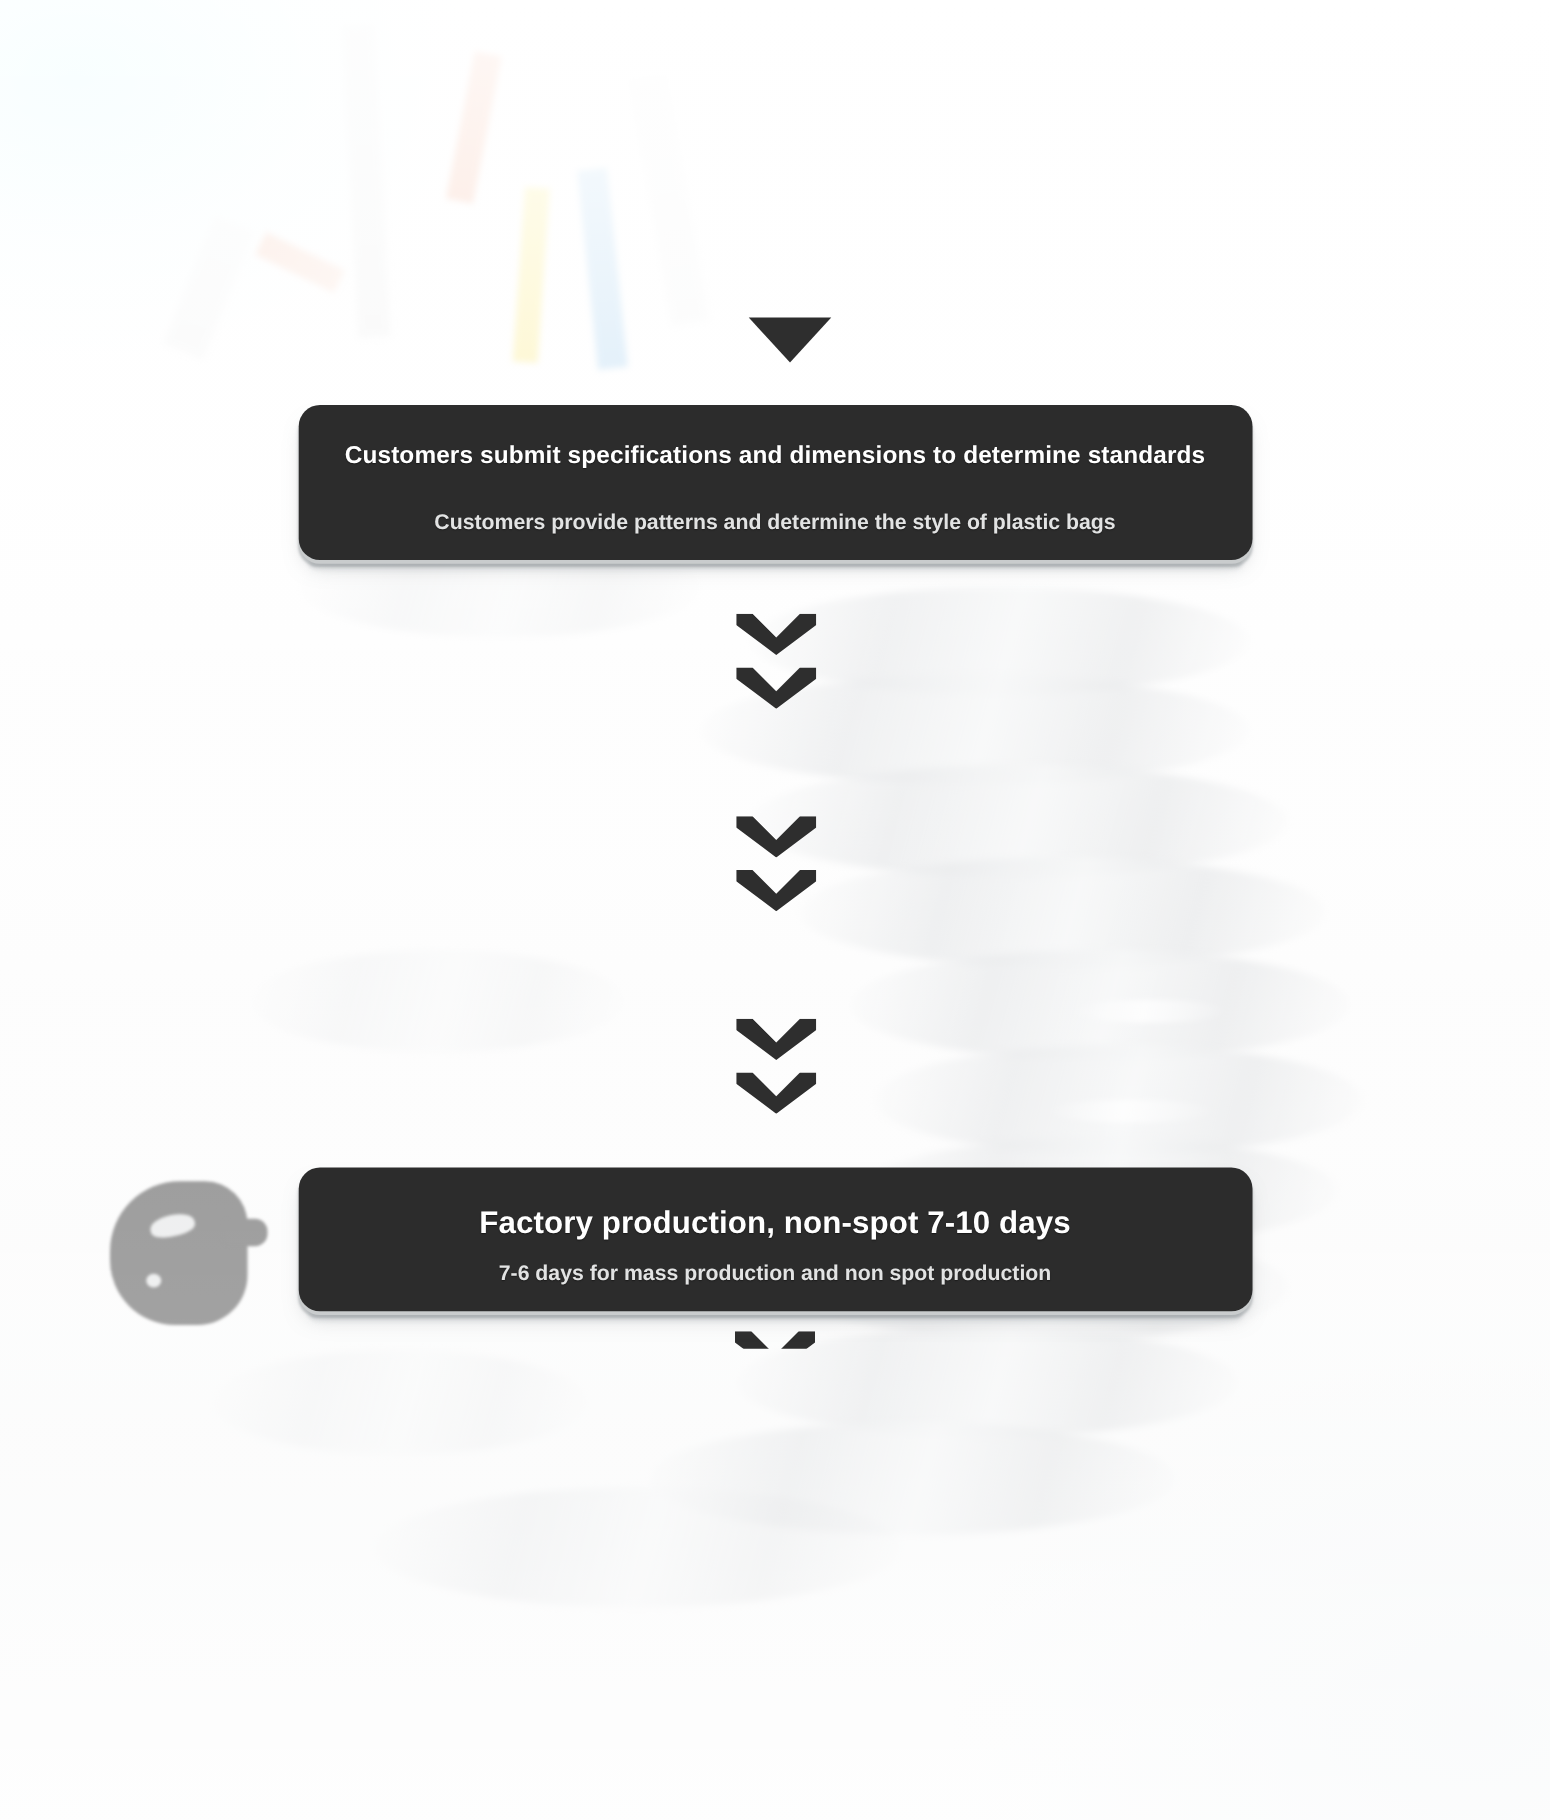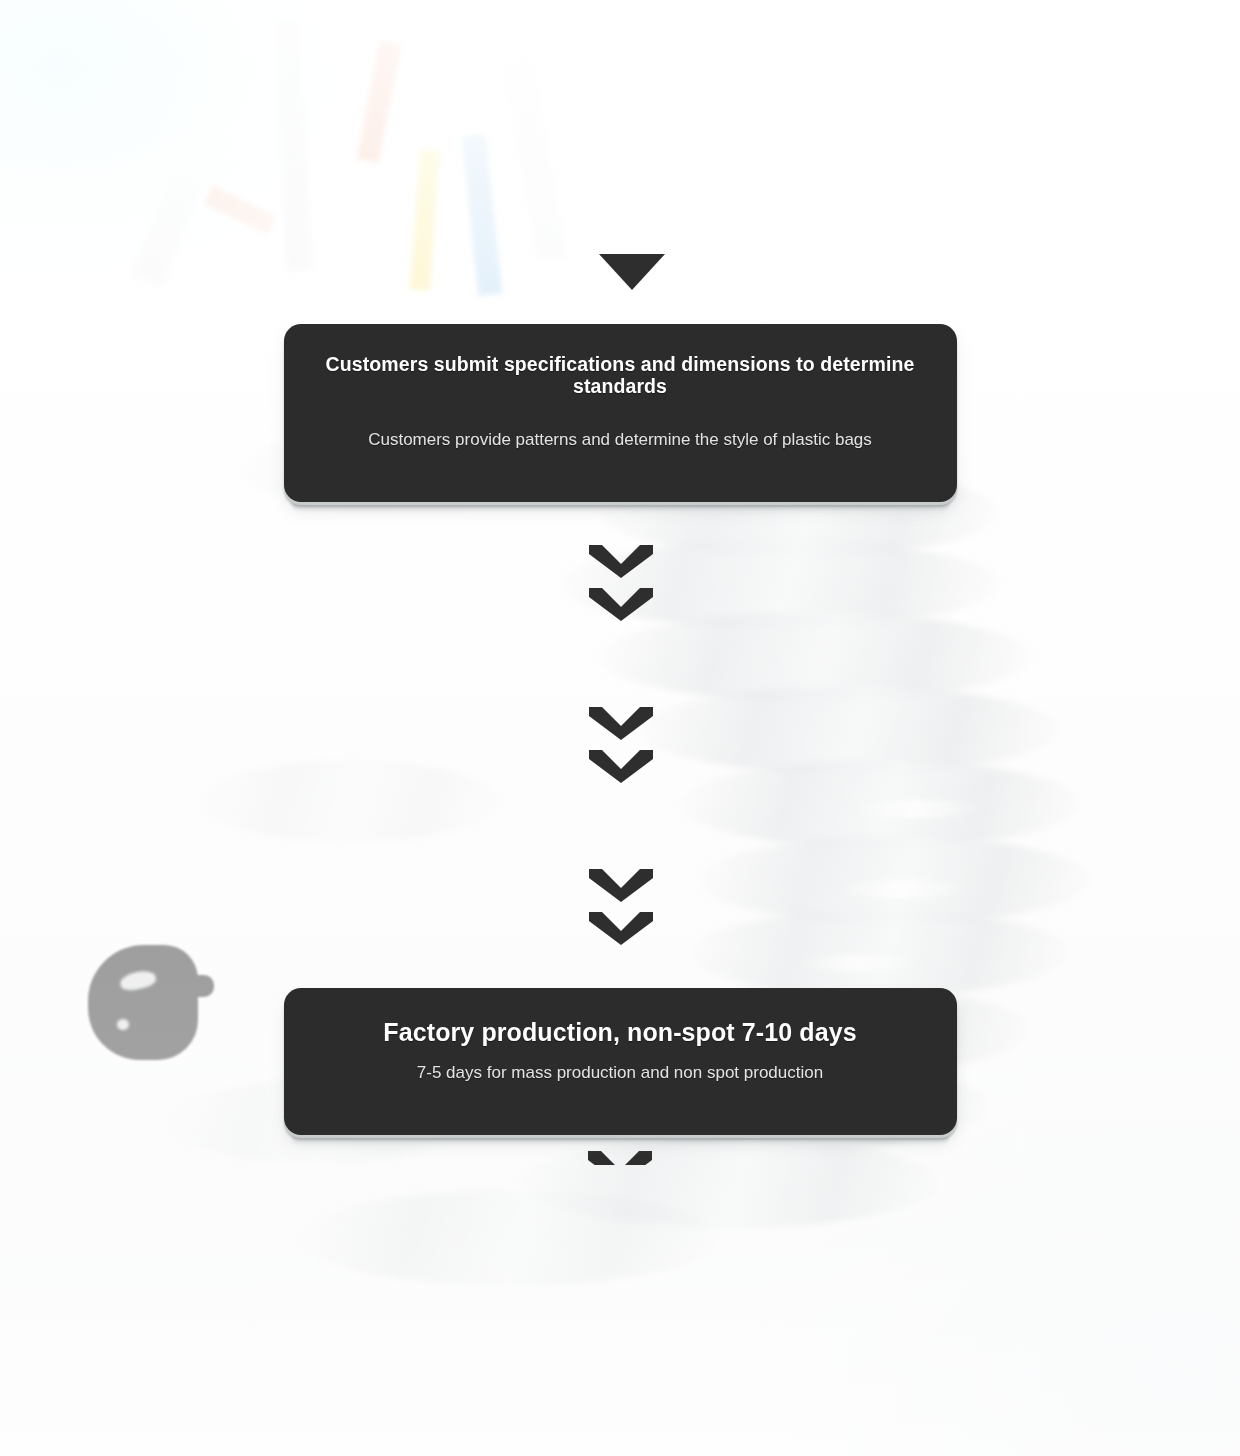--- a/index.html
+++ b/index.html
@@ -105,25 +105,25 @@
   }
   .chev svg { display: block; }
 
   
   .card-wrap {
     display: flex;
     justify-content: center;
   }
   .card {
     position: relative;
-    width: 673px;
+    width: 763px;
     background: #2c2c2c;
     border-radius: 17px;
     box-sizing: border-box;
-    padding: 30px 34px 52px 34px;
+    padding: 30px 34px 20px 34px;
     text-align: center;
     box-shadow:
       0 3px 0 0 #c9cccd,
       0 5px 2px 0 rgba(150,155,158,0.55),
       0 10px 18px -6px rgba(120,125,130,0.35);
   }
   .card::after {
     content: "";
     position: absolute;
     left: 8px;
@@ -144,21 +144,21 @@
     letter-spacing: 0.1px;
     margin: 0 0 10px 0;
     text-shadow: 0 1px 1px rgba(0,0,0,0.45);
   }
   .card.big .card-title {
     font-size: 25px;
     line-height: 1.15;
   }
   .card-sub {
     color: #e2e3e3;
-    font-weight: normal;
+    font-weight: bold;
     font-size: 17px;
     line-height: 1.2;
     margin: 0;
     padding-top: 22px;
     text-shadow: 0 1px 1px rgba(0,0,0,0.4);
   }
   .card.big .card-sub {
     font-size: 17px;
     padding-top: 6px;
   }
@@ -263,21 +263,21 @@
           <svg viewBox="0 0 64 33" width="64" height="33" aria-hidden="true">
             <polygon points="0,0 13,0 32,19 51,0 64,0 64,9 32,33 0,9" fill="#2e2e2e"></polygon>
           </svg>
         </span>
       </div>
     </div>
 
     <div class="card-wrap">
       <div class="card big">
         <p class="card-title">Factory production, non-spot 7-10 days</p>
-        <p class="card-sub">7-5 days for mass production and non spot production</p>
+        <p class="card-sub">7-6 days for mass production and non spot production</p>
       </div>
     </div>
 
     <div class="arrow-row bottom">
       <span class="chev" style="margin-top:16px;">
         <svg viewBox="0 0 64 33" width="64" height="33" aria-hidden="true">
           <polygon points="0,0 13,0 32,19 51,0 64,0 64,9 32,33 0,9" fill="#2e2e2e"></polygon>
         </svg>
       </span>
     </div>

